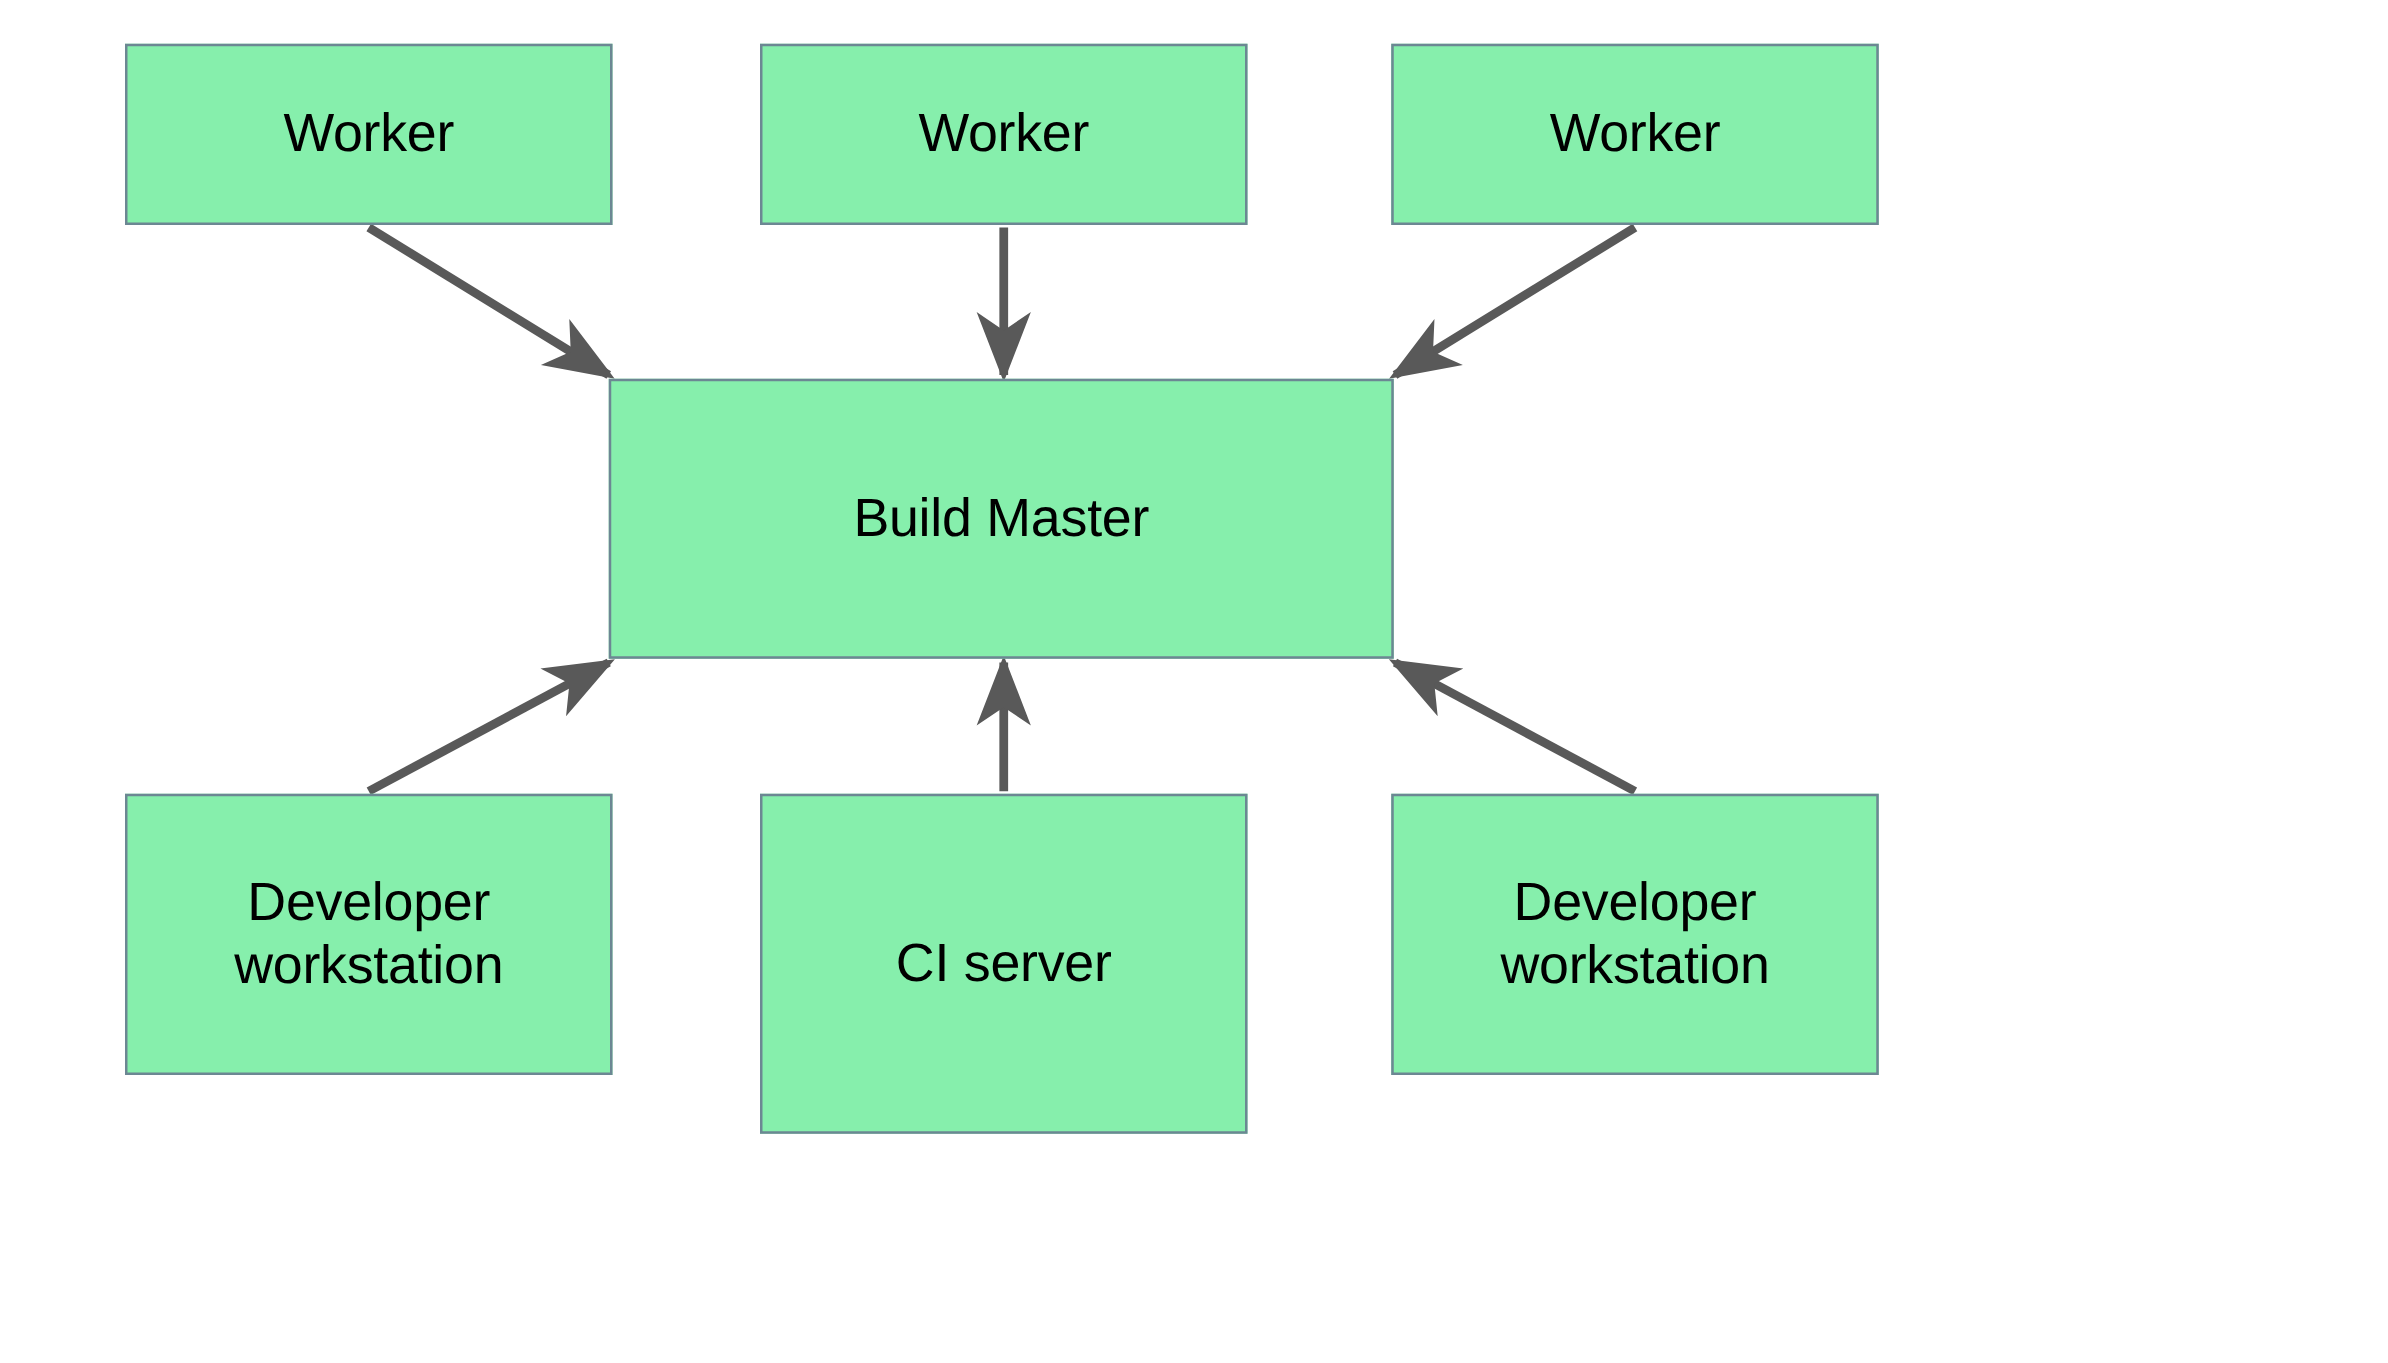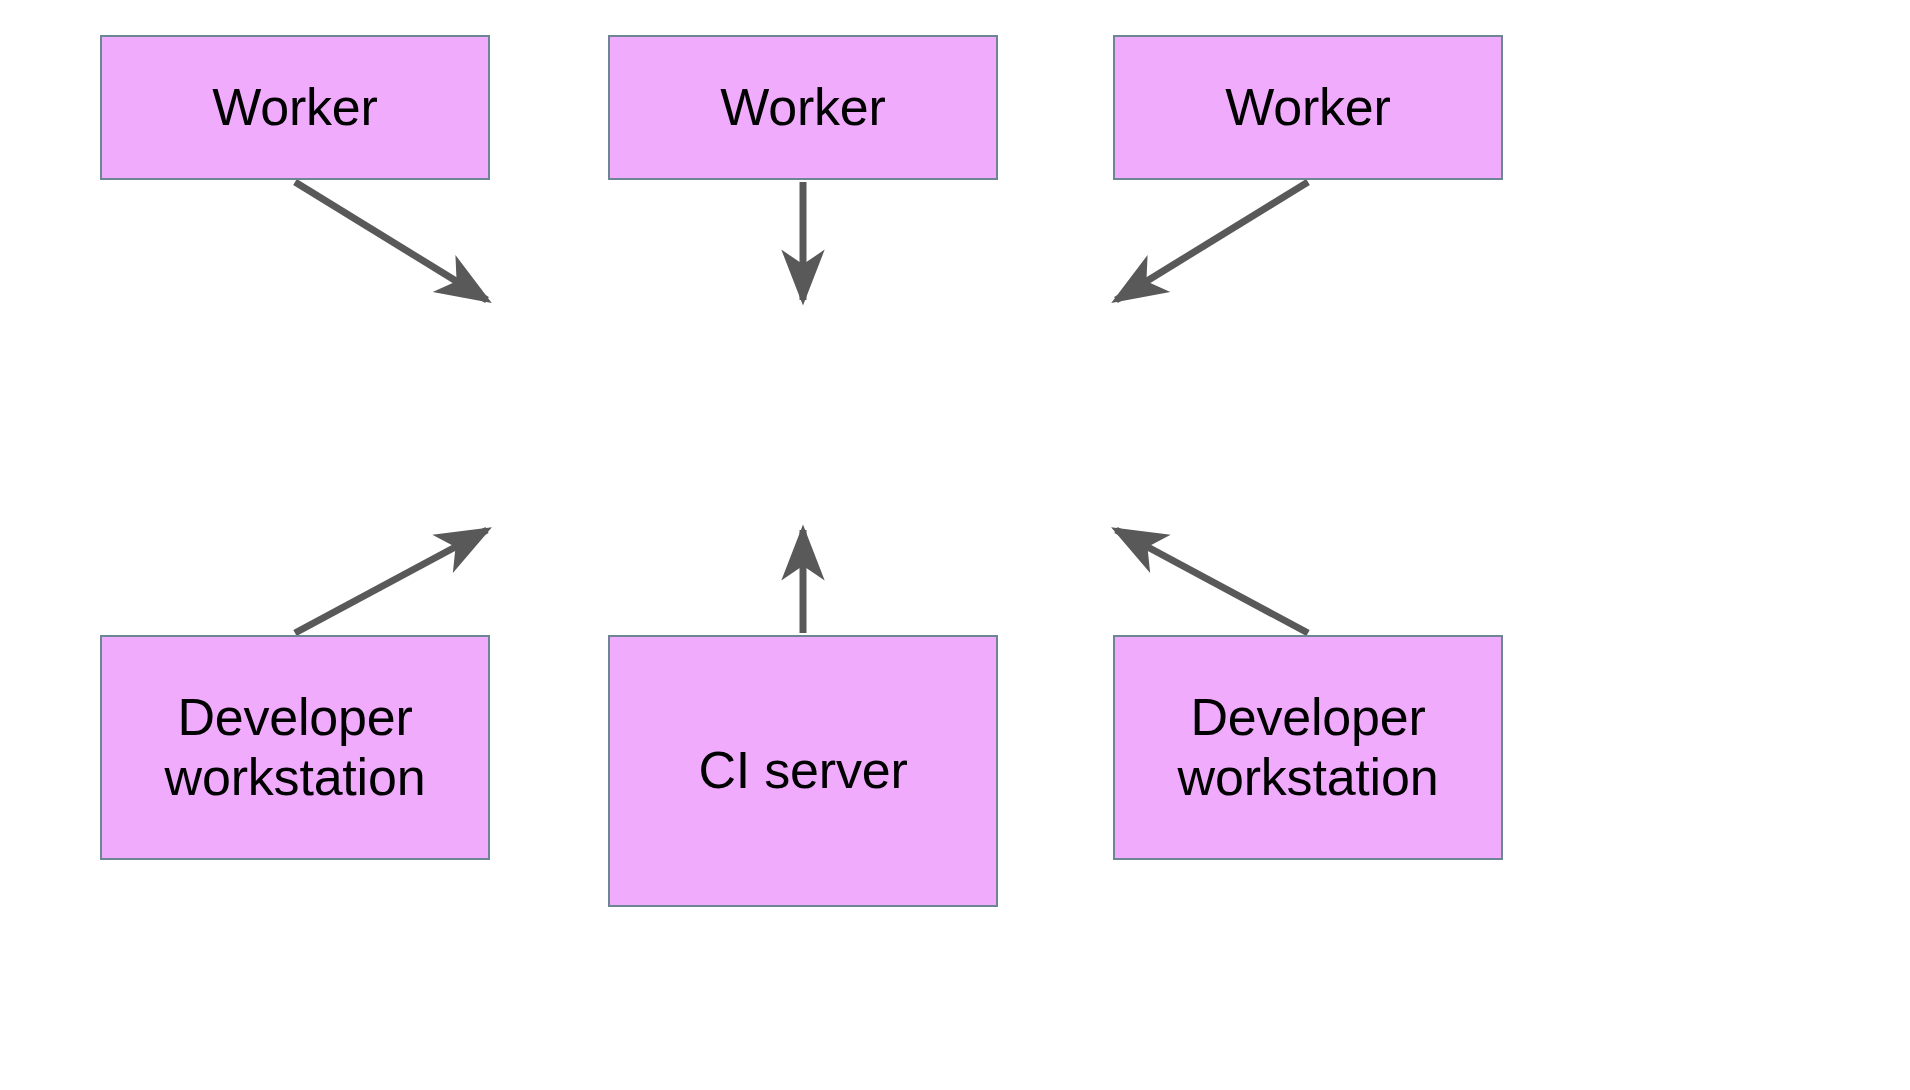--- a/index.html
+++ b/index.html
@@ -19,28 +19,28 @@
     position: absolute;
     left: 0;
     top: 0;
     width: 1910px;
     height: 1090px;
     pointer-events: none;
   }
   .node {
     position: absolute;
     box-sizing: border-box;
-    background: #f0abfc;
+    background: #86efac;
     border: 2px solid #6c8793;
     display: flex;
     align-items: center;
     justify-content: center;
     text-align: center;
     color: #000000;
-    font-size: 52px;
+    font-size: 43px;
     line-height: 1.18;
     font-weight: 400;
     letter-spacing: -0.2px;
     white-space: pre-line;
     z-index: 2;
   }
   .node.two-line {
     line-height: 1.14;
   }
 </style>
@@ -68,20 +68,21 @@
 
     <line x1="1308" y1="633" x2="1116" y2="530" stroke="#595959" stroke-width="7" marker-end="url(#arrowhead)"></line>
   </svg>
 
   <div class="node" style="left:100px; top:35px; width:390px; height:145px;">Worker</div>
 
   <div class="node" style="left:608px; top:35px; width:390px; height:145px;">Worker</div>
 
   <div class="node" style="left:1113px; top:35px; width:390px; height:145px;">Worker</div>
 
+  <div class="node" style="left:487px; top:303px; width:628px; height:224px;">Build Master</div>
 
   <div class="node two-line" style="left:100px; top:635px; width:390px; height:225px;">Developer
 workstation</div>
 
   <div class="node" style="left:608px; top:635px; width:390px; height:272px;">CI server</div>
 
   <div class="node two-line" style="left:1113px; top:635px; width:390px; height:225px;">Developer
 workstation</div>
 
 </div>

